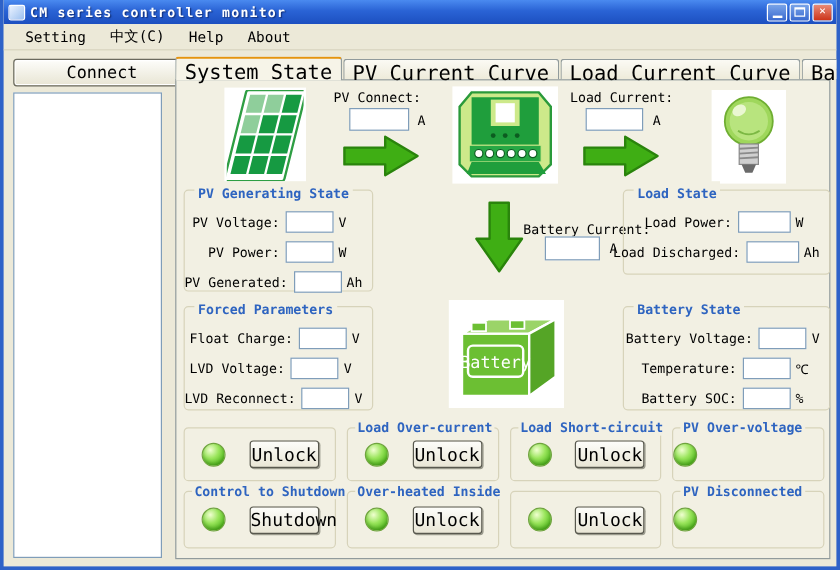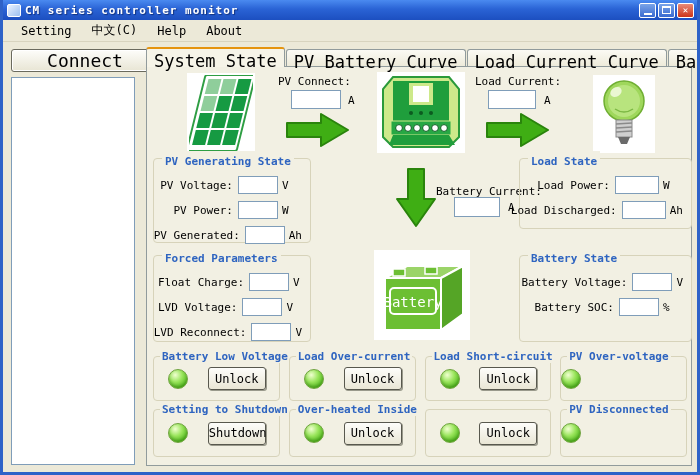--- a/index.html
+++ b/index.html
@@ -23,21 +23,21 @@
   .glyph-min{ width:8px; height:2px; background:#fff; margin-top:7px; }
   .glyph-max{ width:9px; height:8px; border:1px solid #fff; border-top:2px solid #fff; }
   
   .menubar{ height:22px; background:#ece9d8; display:flex; align-items:center; padding-left:8px; border-bottom:1px solid #d8d4bf;}
   .menu-item{ font-size:12px; color:#000; padding:2px 10px; cursor:default; }
   
   .content{ position:relative; height:430px; }
   .connect-btn{
     position:absolute; left:8px; top:7px; width:148px; height:23px;
     background:linear-gradient(180deg,#fdfdfa,#e8e5d4); border:1px solid #6a6a5e; border-radius:3px;
-    font-family:inherit; font-size:18px; color:#000; box-shadow:inset 0 0 0 1px #fff;
+    font-family:inherit; font-size:14px; color:#000; box-shadow:inset 0 0 0 1px #fff;
   }
   .device-list{
     position:absolute; left:8px; top:35px; width:124px; height:388px;
     background:#fff; border:1px solid #7f9db9;
   }
   
   .tabctrl{ position:absolute; left:143px; top:4px; width:546px; height:420px; }
   .tabstrip{ position:relative; height:20px; display:flex; align-items:flex-end; z-index:2; }
   .tab{
     font-size:17px; padding:2px 7px 2px 7px; border:1px solid #919b9c; border-bottom:none;
@@ -82,21 +82,21 @@
   .led{
     width:20px; height:20px; border-radius:50%; margin-left:14px;
     background:radial-gradient(circle at 35% 28%, #f0ffd0, #9ae55c 40%, #55bb20 78%, #419a10);
     border:1px solid #6fa33e; box-shadow:inset 0 -2px 3px rgba(30,90,5,.35);
   }
   .alarm.center{ justify-content:flex-start; }
   .alarm.center .led{ margin-left:0; }
   .alarm-btn{
     margin-left:auto; margin-right:13px; width:58px; height:23px;
     background:linear-gradient(180deg,#fdfdfa,#e9e6d5); border:1px solid #58584e; border-radius:3px;
-    font-family:inherit; font-size:12px; box-shadow:1px 1px 0 #9a9a8c;
+    font-family:inherit; font-size:15px; box-shadow:1px 1px 0 #9a9a8c;
   }
 </style>
 </head>
 <body>
 
 <div class="window">
 
   <div class="titlebar">
     <div class="title-icon"></div>
     <div class="title-text">CM series controller  monitor</div>
@@ -121,21 +121,21 @@
   </div>
 
   <div class="content">
 
     <button class="connect-btn">Connect</button>
     <div class="device-list"></div>
 
     <div class="tabctrl">
       <div class="tabstrip">
         <div class="tab active">System State</div>
-        <div class="tab">PV Battery Curve</div>
+        <div class="tab">PV Current Curve</div>
         <div class="tab">Load Current Curve</div>
         <div class="tab">Battery Voltage Curve</div>
       </div>
 
       <div class="tabpage">
 
         <div class="imgbox" style="left:40px;top:6px;width:68px;height:80px;">
           <svg width="64" height="76" viewBox="0 0 64 76">
             <g transform="translate(19,2) skewX(-14)">
               <rect x="-3" y="-2" width="50" height="76" fill="#ffffff" stroke="#2e9e43" stroke-width="2" rx="2"></rect>
@@ -280,29 +280,33 @@
         </div>
 
         <div class="group" style="left:372px;top:188px;width:173px;height:87px;">
           <div class="group-title">Battery State</div>
           <div class="frow">
             <label>Battery Voltage:</label>
             <input class="field-input" value="" style="">
             <span class="unit">V</span>
           </div>
           <div class="frow">
+            <label>Temperature:</label>
+            <input class="field-input" value="" style="">
+            <span class="unit">℃</span>
+          </div>
+          <div class="frow">
             <label>Battery SOC:</label>
             <input class="field-input" value="" style="">
             <span class="unit">%</span>
           </div>
         </div>
 
         <div class="alarm-row" style="top:289px;height:45px;">
           <div class="alarm">
-            <div class="alarm-title">Battery Low Voltage</div>
             <div class="led"></div>
             <button class="alarm-btn">Unlock</button>
           </div>
           <div class="alarm">
             <div class="alarm-title">Load Over-current</div>
             <div class="led"></div>
             <button class="alarm-btn">Unlock</button>
           </div>
           <div class="alarm">
             <div class="alarm-title">Load Short-circuit</div>
@@ -310,21 +314,21 @@
             <button class="alarm-btn">Unlock</button>
           </div>
           <div class="alarm center">
             <div class="alarm-title">PV Over-voltage</div>
             <div class="led"></div>
           </div>
         </div>
 
         <div class="alarm-row" style="top:342px;height:48px;">
           <div class="alarm">
-            <div class="alarm-title">Setting to Shutdown</div>
+            <div class="alarm-title">Control to Shutdown</div>
             <div class="led"></div>
             <button class="alarm-btn">Shutdown</button>
           </div>
           <div class="alarm">
             <div class="alarm-title">Over-heated Inside</div>
             <div class="led"></div>
             <button class="alarm-btn">Unlock</button>
           </div>
           <div class="alarm">
             <div class="led"></div>

